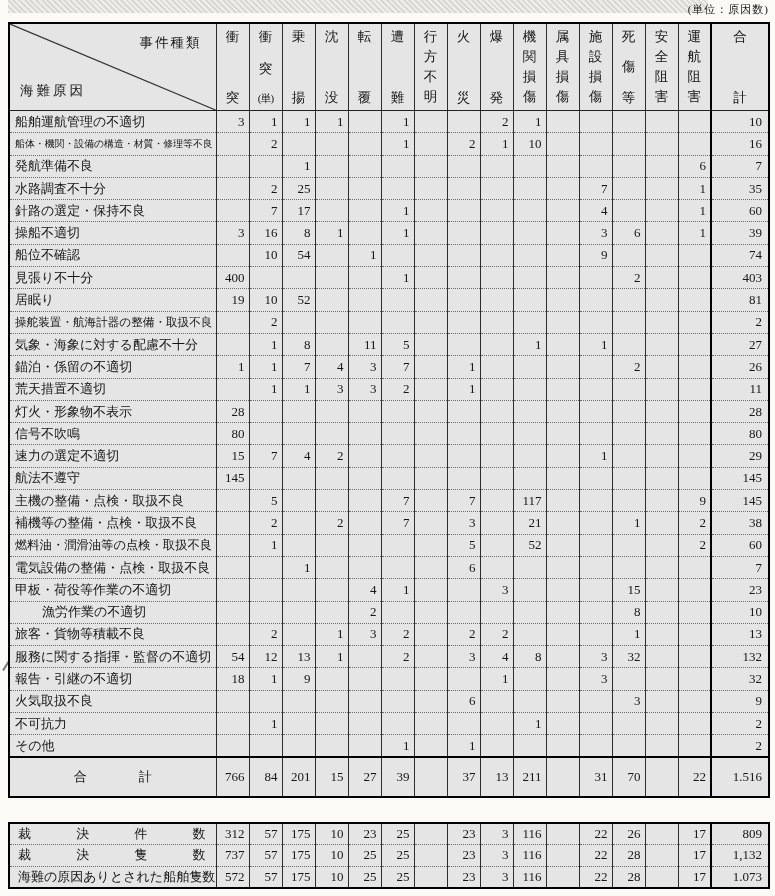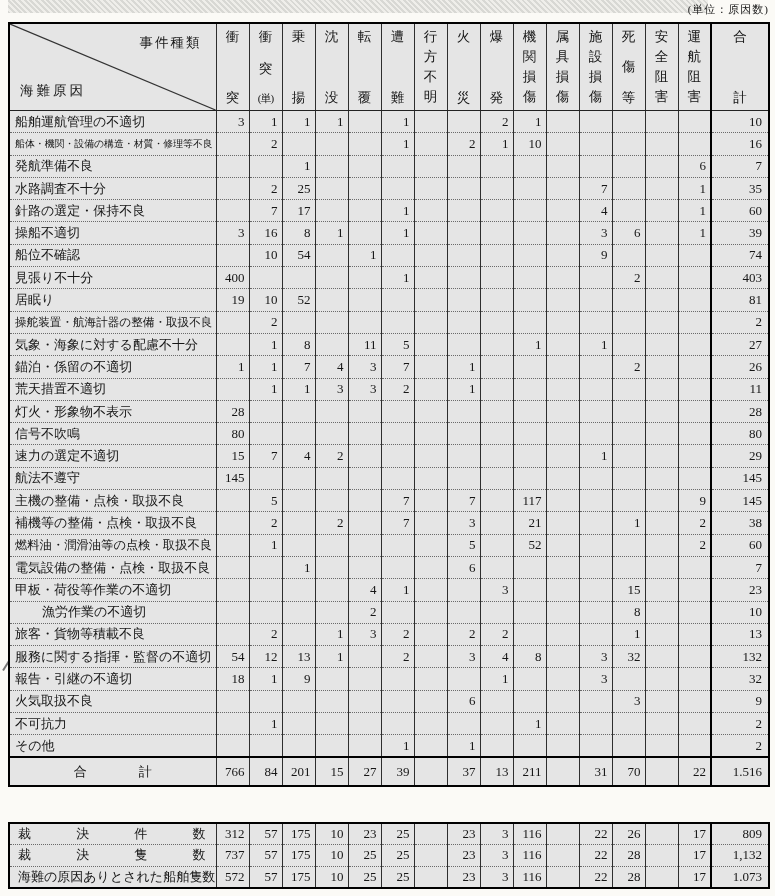--- a/index.html
+++ b/index.html
@@ -26,21 +26,21 @@
   .vstack div{white-space:nowrap;}
   .vstack div.paren{font-size:11px;letter-spacing:-1px;}
   .corner{position:relative;padding:0;}
   .corner svg{position:absolute;left:0;top:0;width:100%;height:100%;}
   .corner-top{position:absolute;top:10px;right:14px;font-size:13.5px;letter-spacing:2px;}
   .corner-bottom{position:absolute;bottom:10px;left:10px;font-size:13.5px;letter-spacing:3px;}
   .row-label{padding:0 2px 0 5px;font-size:13px;white-space:nowrap;text-align:left;}
   .num{text-align:right;padding-right:4px;font-size:13px;}
   .col-total{border-left:2.5px solid #000 !important;}
   td.col-total{padding-right:6px;}
-  .total-row td{border-top:2.5px solid #000;height:29px;}
+  .total-row td{border-top:2.5px solid #000;height:40px;}
   .total-row .row-label{text-align:center;padding:0;}
   .spread{text-align:justify;text-align-last:justify;padding:0 10px 0 8px;}
 </style>
 </head>
 <body>
 
 <div class="page">
   <div class="scan-strip"></div>
   <div class="unit-note">(単位：原因数)</div>
   <div class="stray-mark"></div>

